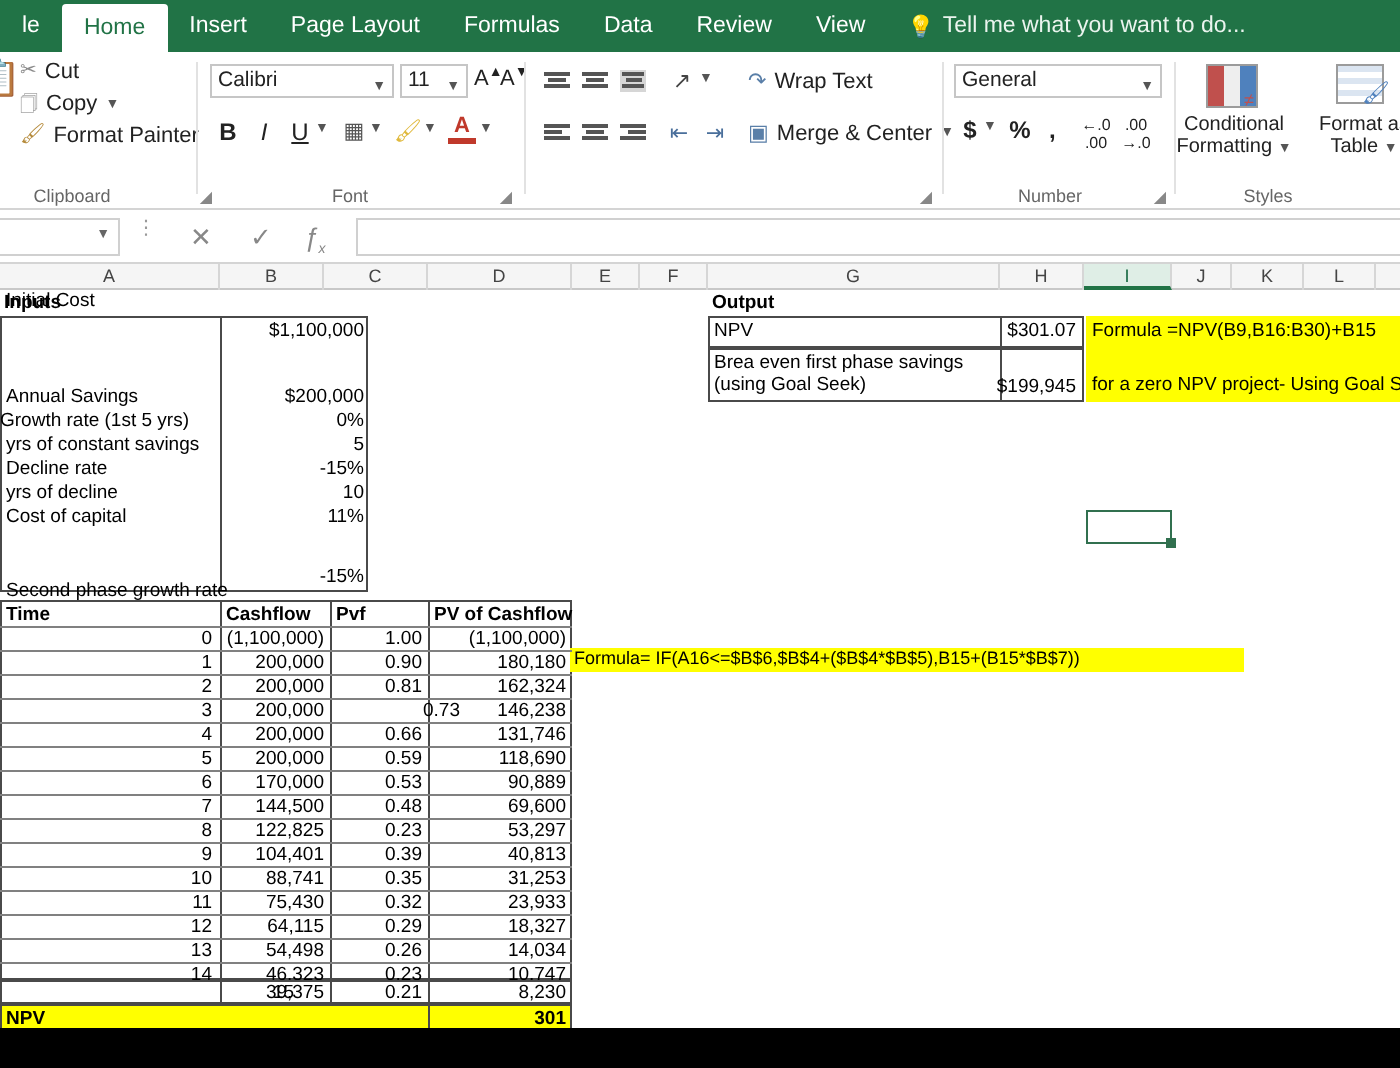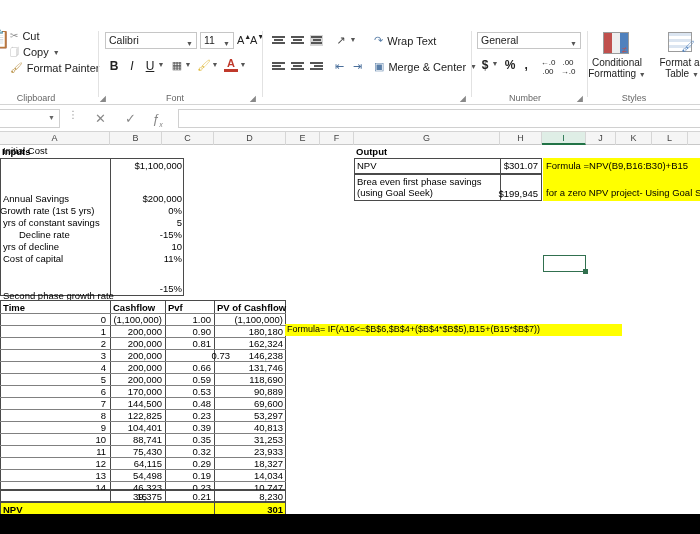--- a/index.html
+++ b/index.html
@@ -116,20 +116,34 @@
                   height:5px; background:#31704f; }
 
   .blackbar { position:absolute; left:0; bottom:0; width:700px; height:20px;
               background:#000; }
 </style>
 </head>
 <body>
 
 <div id="app">
 
+  <div class="tabbar">
+    <div class="tab">le</div>
+    <div class="tab active">Home</div>
+    <div class="tab">Insert</div>
+    <div class="tab">Page Layout</div>
+    <div class="tab">Formulas</div>
+    <div class="tab">Data</div>
+    <div class="tab">Review</div>
+    <div class="tab">View</div>
+    <div class="tell-me">
+      <span class="bulb">💡</span>
+      <span>Tell me what you want to do...</span>
+    </div>
+  </div>
 
   <div class="ribbon">
 
     <div class="grp" style="left:-12px;width:110px;">
       <div class="cb-item" style="left:0px;top:4px;">
         <span class="ic" style="font-size:18px;color:#c9ab6a;">📋</span>
       </div>
 
       <div class="cb-item" style="left:22px;top:4px;">
         <span class="ic" style="color:#8a8a8a;font-size:10px;">✂</span>
@@ -314,21 +328,21 @@
 
     <div class="c" style="left:3px;top:48px;">Annual Savings</div>
     <div class="c r" style="left:112px;top:48px;width:70px;">$200,000</div>
 
     <div class="c" style="left:0;top:60px;">Growth rate (1st 5 yrs)</div>
     <div class="c r" style="left:112px;top:60px;width:70px;">0%</div>
 
     <div class="c" style="left:3px;top:72px;">yrs of constant savings</div>
     <div class="c r" style="left:112px;top:72px;width:70px;">5</div>
 
-    <div class="c" style="left:19px;top:84px;">Decline rate</div>
+    <div class="c" style="left:3px;top:84px;">Decline rate</div>
     <div class="c r" style="left:112px;top:84px;width:70px;">-15%</div>
 
     <div class="c" style="left:3px;top:96px;">yrs of decline</div>
     <div class="c r" style="left:112px;top:96px;width:70px;">10</div>
 
     <div class="c" style="left:3px;top:108px;">Cost of capital</div>
     <div class="c r" style="left:112px;top:108px;width:70px;">11%</div>
 
     <div class="c" style="left:3px;top:145px;">Second phase growth rate</div>
     <div class="c r" style="left:112px;top:138px;width:70px;">-15%</div>
@@ -472,21 +486,21 @@
         <div class="c r" style="left:0px;top:313px;width:106px;">12</div>
         <div class="c r" style="left:112px;top:313px;width:50px;">64,115</div>
         <div class="c r" style="left:167px;top:313px;width:44px;">0.29</div>
         <div class="c r" style="left:216px;top:313px;width:67px;">18,327</div>
       </div>
 
       <div class="rowline" style="left:0px;top:336px;width:286px;"></div>
       <div>
         <div class="c r" style="left:0px;top:325px;width:106px;">13</div>
         <div class="c r" style="left:112px;top:325px;width:50px;">54,498</div>
-        <div class="c r" style="left:167px;top:325px;width:44px;">0.19</div>
+        <div class="c r" style="left:167px;top:325px;width:44px;">0.26</div>
         <div class="c r" style="left:216px;top:325px;width:67px;">14,034</div>
       </div>
 
       <div>
         <div class="c r" style="left:0px;top:337px;width:106px;">14</div>
         <div class="c r" style="left:112px;top:337px;width:50px;">46,323</div>
         <div class="c r" style="left:167px;top:337px;width:44px;">0.23</div>
         <div class="c r" style="left:216px;top:337px;width:67px;">10,747</div>
       </div>
 

